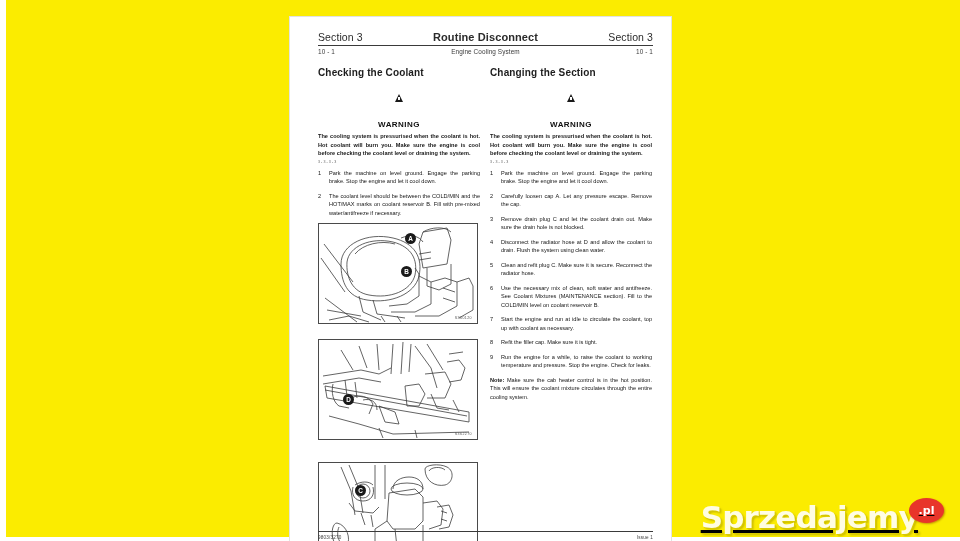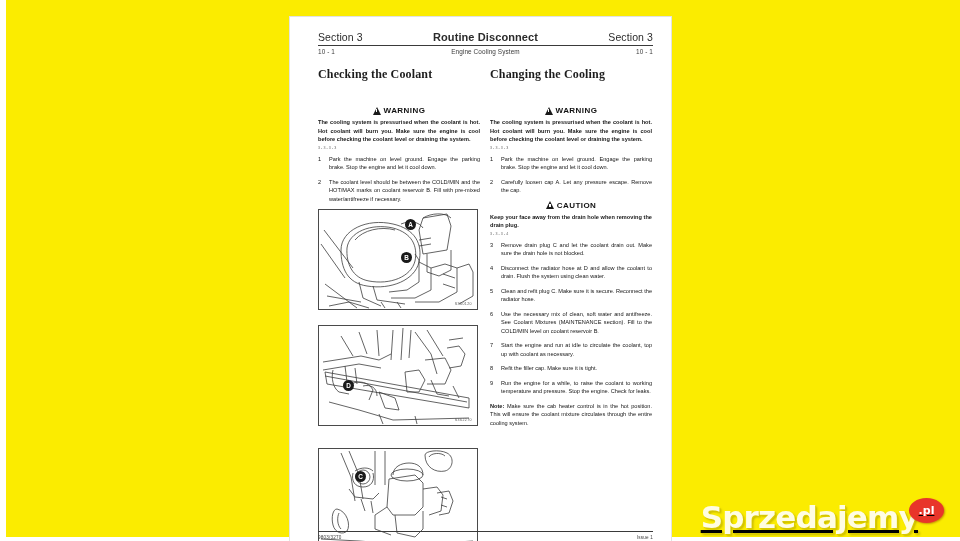--- a/index.html
+++ b/index.html
@@ -80,35 +80,35 @@
 
   
   #cols {
     display: flex;
     gap: 10px;
     margin-top: 12px;
   }
   .col { width: 162px; }
 
   .col-title {
-    font-size: 12px;
+    font-size: 10px;
     font-weight: bold;
     color: #1d1d1d;
     letter-spacing: .15px;
-    margin-bottom: 24px;
-    font-family: Liberation Serif, serif;
+    margin-bottom: 16px;
   }
 
   
   .alert-head {
     display: flex;
     align-items: center;
     justify-content: center;
-    gap: 3px;
+    gap: 18px;
     margin-bottom: 3px;
+    flex-direction: column;
   }
   .tri {
     width: 0; height: 0;
     border-left: 4.5px solid transparent;
     border-right: 4.5px solid transparent;
     border-bottom: 8px solid #1a1a1a;
     position: relative;
   }
   .tri::after {
     content: "";
@@ -387,21 +387,21 @@
             </g>
           </svg>
           <div class="callout" style="left:36px; top:22px;">C</div>
           <div class="fig-ref">S146060</div>
         </div>
 
       </div>
 
       <div class="col">
 
-        <div class="col-title">Changing the Cooling</div>
+        <div class="col-title">Changing the Section</div>
 
         <div>
           <div class="alert-head">
             <span class="tri"></span>
             <span class="alert-word">WARNING</span>
           </div>
           <div class="alert-body">The cooling system is pressurised when the coolant is hot. Hot coolant will burn you. Make sure the engine is cool before checking the coolant level or draining the system.</div>
           <div class="ref-code">3-3-3-3</div>
         </div>
 
@@ -409,28 +409,20 @@
           <div class="step">
             <div class="step-num">1</div>
             <div class="step-txt">Park the machine on level ground. Engage the parking brake. Stop the engine and let it cool down.</div>
           </div>
           <div class="step">
             <div class="step-num">2</div>
             <div class="step-txt">Carefully loosen cap A. Let any pressure escape. Remove the cap.</div>
           </div>
         </div>
 
-        <div style="margin-top:2px;">
-          <div class="alert-head">
-            <span class="tri"></span>
-            <span class="alert-word">CAUTION</span>
-          </div>
-          <div class="alert-body">Keep your face away from the drain hole when removing the drain plug.</div>
-          <div class="ref-code">3-3-3-4</div>
-        </div>
 
         <div>
           <div class="step">
             <div class="step-num">3</div>
             <div class="step-txt">Remove drain plug C and let the coolant drain out. Make sure the drain hole is not blocked.</div>
           </div>
           <div class="step">
             <div class="step-num">4</div>
             <div class="step-txt">Disconnect the radiator hose at D and allow the coolant to drain. Flush the system using clean water.</div>
           </div>

